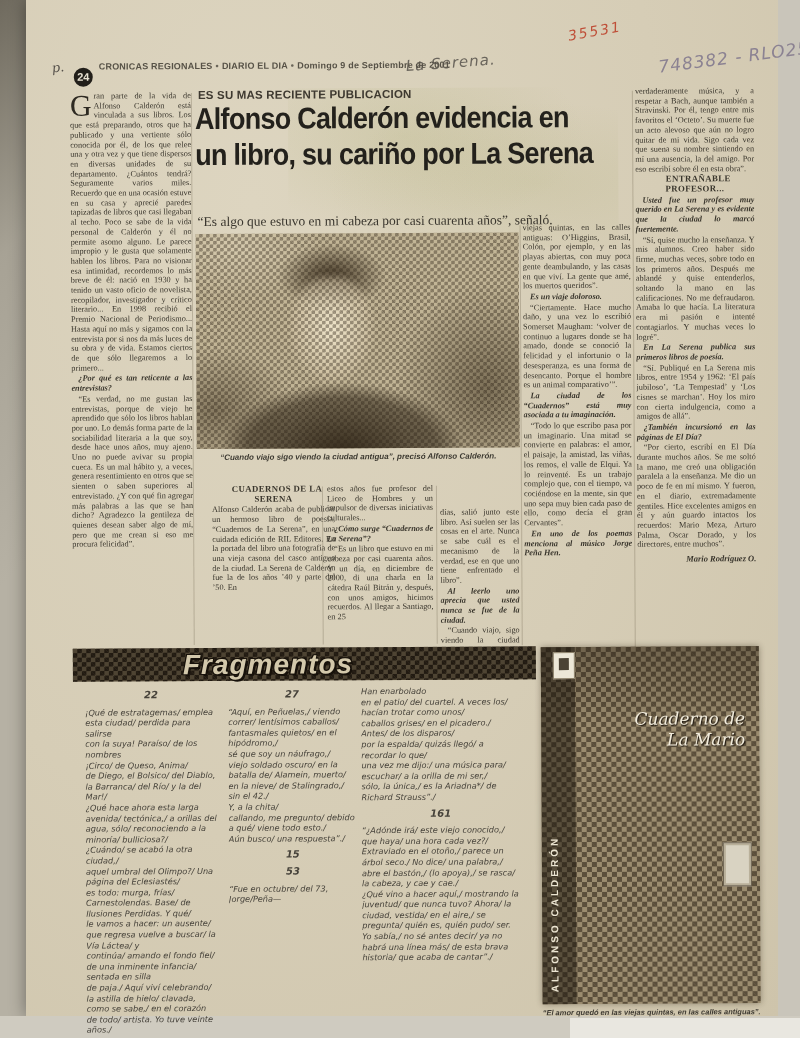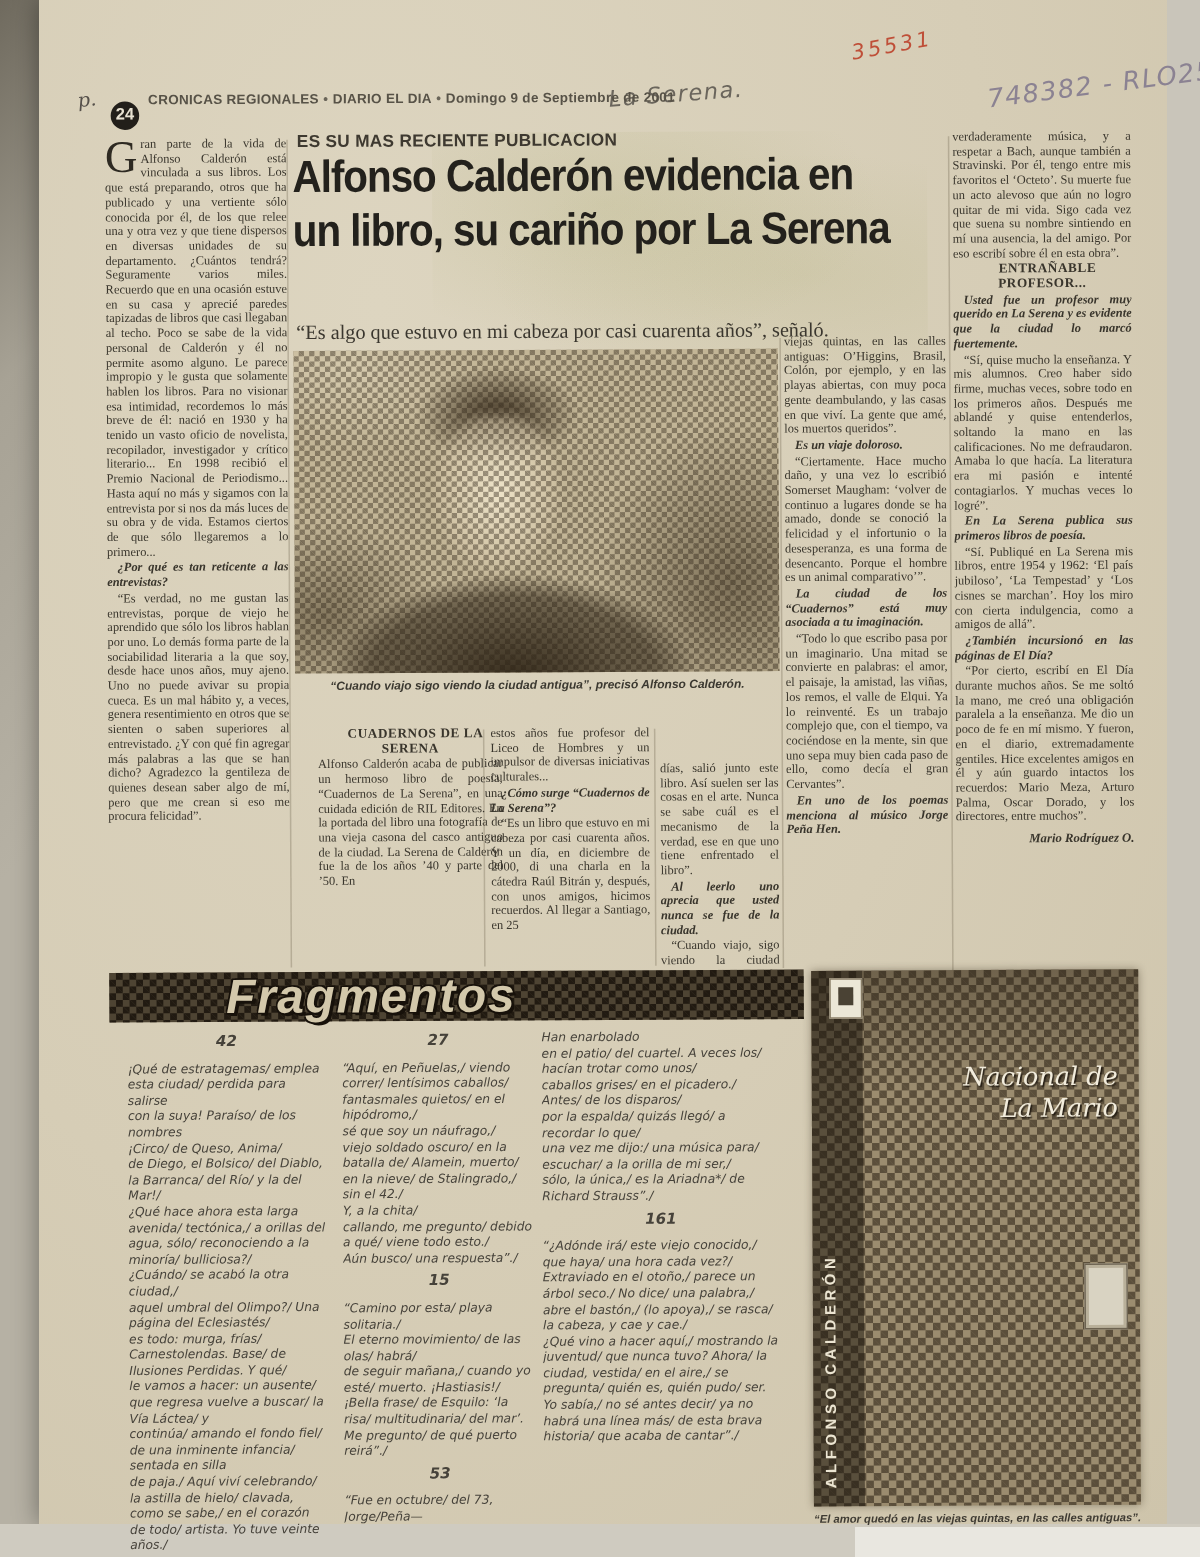--- a/index.html
+++ b/index.html
@@ -73,21 +73,21 @@
   .vr1{left:193px;top:92px;height:552px;} .vr2{left:322px;top:486px;height:158px;}
   .vr3{left:436px;top:486px;height:158px;} .vr4{left:521px;top:226px;height:420px;}
   .vr5{left:634px;top:92px;height:566px;}
 
   
   .frag-banner{position:absolute;left:72px;top:647px;width:463px;height:33px;display:flex;align-items:center;
     background-color:#4e4433;
     background-image:linear-gradient(45deg,rgba(18,12,6,.75) 25%,transparent 25%,transparent 75%,rgba(18,12,6,.75) 75%),
       linear-gradient(45deg,rgba(18,12,6,.75) 25%,transparent 25%,transparent 75%,rgba(18,12,6,.75) 75%);
     background-size:9px 9px;background-position:0 0,4.5px 4.5px;}
-  .frag-word{font-size:32px;font-weight:bold;font-style:italic;color:#d3c8ab;letter-spacing:1px;margin-left:78px;
+  .frag-word{font-size:28px;font-weight:bold;font-style:italic;color:#d3c8ab;letter-spacing:1px;margin-left:110px;
     text-shadow:2px 2px 0 #17110a,-1px -1px 0 #17110a,1px -1px 0 #17110a,-1px 1px 0 #17110a;}
 
   
   .poem-col{position:absolute;font-family:"DejaVu Sans",sans-serif;font-style:italic;font-size:8.2px;
     line-height:10.6px;color:#46423a;overflow:hidden;}
   .poem{white-space:pre-line;margin:0 0 6px 0;}
   .pnum{text-align:center;font-weight:bold;font-size:10px;margin:3px 0 6px 0;}
   .pc1{left:84px;top:686px;width:132px;height:346px;}
   .pc2{left:227px;top:686px;width:128px;height:346px;}
   .pc3{left:360px;top:686px;width:158px;height:346px;}
@@ -190,21 +190,21 @@
       <p class="q">¿También incursionó en las páginas de El Día?</p>
       <p>“Por cierto, escribí en El Día durante muchos años. Se me soltó la mano, me creó una obligación paralela a la enseñanza. Me dio un poco de fe en mí mismo. Y fueron, en el diario, extremadamente gentiles. Hice excelentes amigos en él y aún guardo intactos los recuerdos: Mario Meza, Arturo Palma, Oscar Dorado, y los directores, entre muchos”.</p>
       <div class="byline">Mario Rodríguez O.</div>
     </div>
 
     <div class="frag-banner">
       <span class="frag-word">Fragmentos</span>
     </div>
 
     <div class="poem-col pc1">
-      <div class="pnum">42</div>
+      <div class="pnum">22</div>
       <div class="poem">¡Qué de estratagemas/ emplea esta ciudad/ perdida para salirse
 con la suya! Paraíso/ de los nombres
 ¡Circo/ de Queso, Anima/
 de Diego, el Bolsico/ del Diablo, la Barranca/ del Río/ y la del Mar!/
 ¿Qué hace ahora esta larga avenida/ tectónica,/ a orillas del agua, sólo/ reconociendo a la minoría/ bulliciosa?/
 ¿Cuándo/ se acabó la otra ciudad,/
 aquel umbral del Olimpo?/ Una página del Eclesiastés/
 es todo: murga, frías/ Carnestolendas. Base/ de Ilusiones Perdidas. Y qué/
 le vamos a hacer: un ausente/ que regresa vuelve a buscar/ la Vía Láctea/ y
 continúa/ amando el fondo fiel/ de una inminente infancia/ sentada en silla
@@ -215,25 +215,20 @@
       <div class="pnum">27</div>
       <div class="poem">“Aquí, en Peñuelas,/ viendo correr/ lentísimos caballos/
 fantasmales quietos/ en el hipódromo,/
 sé que soy un náufrago,/
 viejo soldado oscuro/ en la batalla de/ Alamein, muerto/
 en la nieve/ de Stalingrado,/ sin el 42./
 Y, a la chita/
 callando, me pregunto/ debido a qué/ viene todo esto./
 Aún busco/ una respuesta”./</div>
       <div class="pnum">15</div>
-      <div class="poem">“Camino por esta/ playa solitaria./
-El eterno movimiento/ de las olas/ habrá/
-de seguir mañana,/ cuando yo esté/ muerto. ¡Hastiasis!/
-¡Bella frase/ de Esquilo: ‘la risa/ multitudinaria/ del mar’.
-Me pregunto/ de qué puerto reirá”./</div>
       <div class="pnum">53</div>
       <div class="poem">“Fue en octubre/ del 73, Jorge/Peña—</div>
     </div>
     <div class="poem-col pc3">
       <div class="poem">Han enarbolado
 en el patio/ del cuartel. A veces los/ hacían trotar como unos/
 caballos grises/ en el picadero./ Antes/ de los disparos/
 por la espalda/ quizás llegó/ a recordar lo que/
 una vez me dijo:/ una música para/ escuchar/ a la orilla de mi ser,/
 sólo, la única,/ es la Ariadna*/ de Richard Strauss”./</div>
@@ -242,21 +237,21 @@
 Extraviado en el otoño,/ parece un árbol seco./ No dice/ una palabra,/ abre el bastón,/ (lo apoya),/ se rasca/ la cabeza, y cae y cae./
 ¿Qué vino a hacer aquí,/ mostrando la juventud/ que nunca tuvo? Ahora/ la ciudad, vestida/ en el aire,/ se pregunta/ quién es, quién pudo/ ser. Yo sabía,/ no sé antes decir/ ya no habrá una línea más/ de esta brava historia/ que acaba de cantar”./</div>
     </div>
 
     <div class="cover">
       <div class="cover-strip"></div>
       <div class="cover-logo">
           <div class="cover-logo-mark"></div>
         </div>
       <div class="cover-title">
-        <div>Nacional de</div>
+        <div>Cuaderno de</div>
         <div>La Mario</div>
       </div>
       <div class="cover-inset"></div>
       <div class="cover-author">ALFONSO CALDERÓN</div>
     </div>
     <div class="cover-caption">“El amor quedó en las viejas quintas, en las calles antiguas”.</div>
   </div>
 </div>
 
 </body></html>

